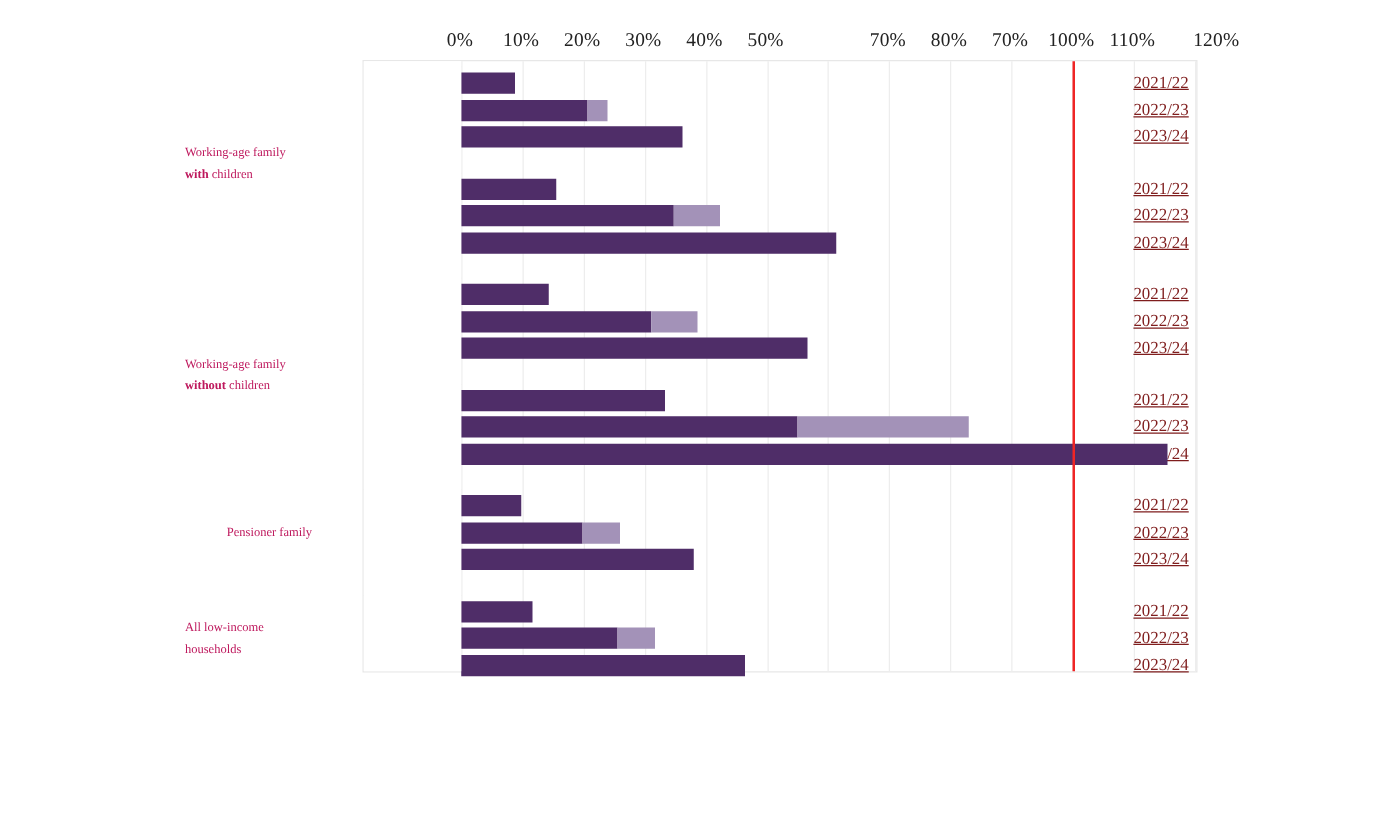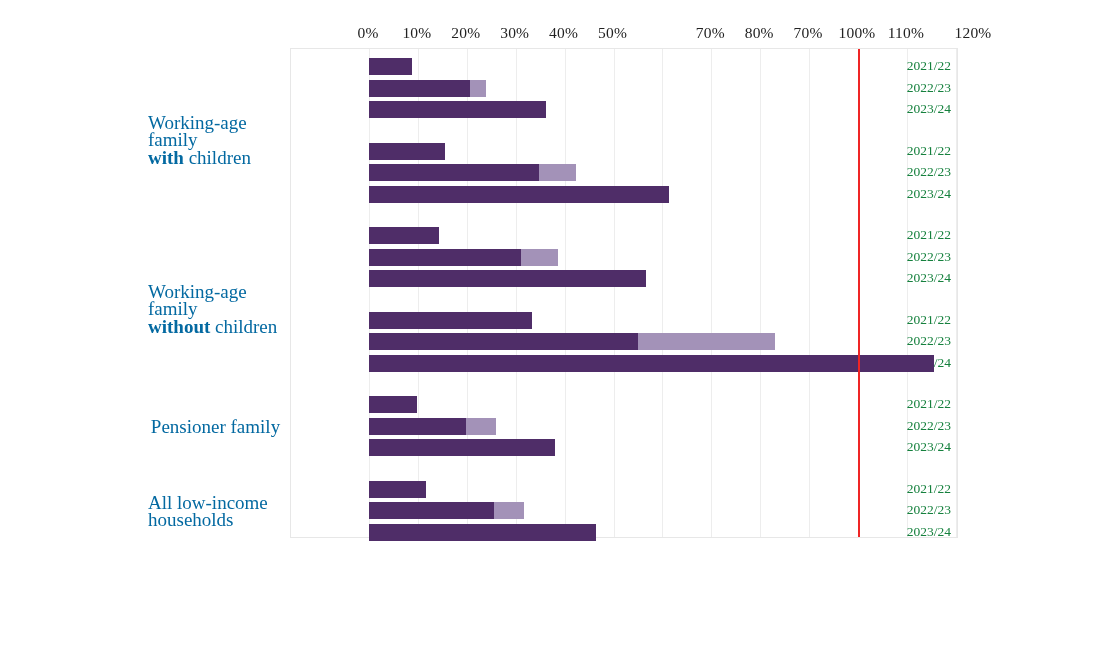--- a/index.html
+++ b/index.html
@@ -41,31 +41,32 @@
     position:absolute;left:-16px;
     width:80px;text-align:center;
     font-size:12.5px;color:#2a2a2a;
     transform:rotate(-90deg);
     transform-origin:center center;
     white-space:nowrap;
   }
 
   .year-label{
     position:absolute;right:6px;
-    font-size:13.5px;color:#15803d;
+    font-size:13.5px;color:#7f1d1d;
     text-align:right;white-space:nowrap;
     line-height:14px;
+    text-decoration:underline;
   }
 
   .bar{position:absolute;height:17px;z-index:3;}
   .bar .seg{position:absolute;top:0;height:100%;}
 
   .cat-label{
     position:absolute;
-    font-size:19px;line-height:17.5px;color:#0369a1;
+    font-size:10px;line-height:17.5px;color:#be185d;
     text-align:left;white-space:pre-line;
   }
   .cat-label b{font-weight:bold;}
 
   
   .legend{position:absolute;left:338px;top:594px;width:520px;height:40px;}
   .legend-item{position:absolute;top:0;display:flex;align-items:flex-start;}
   .legend-swatch{width:19px;height:19px;flex:0 0 19px;margin-top:2px;}
   .legend-text{
     margin-left:19px;font-size:14.5px;line-height:17.5px;color:#1d1d1d;

